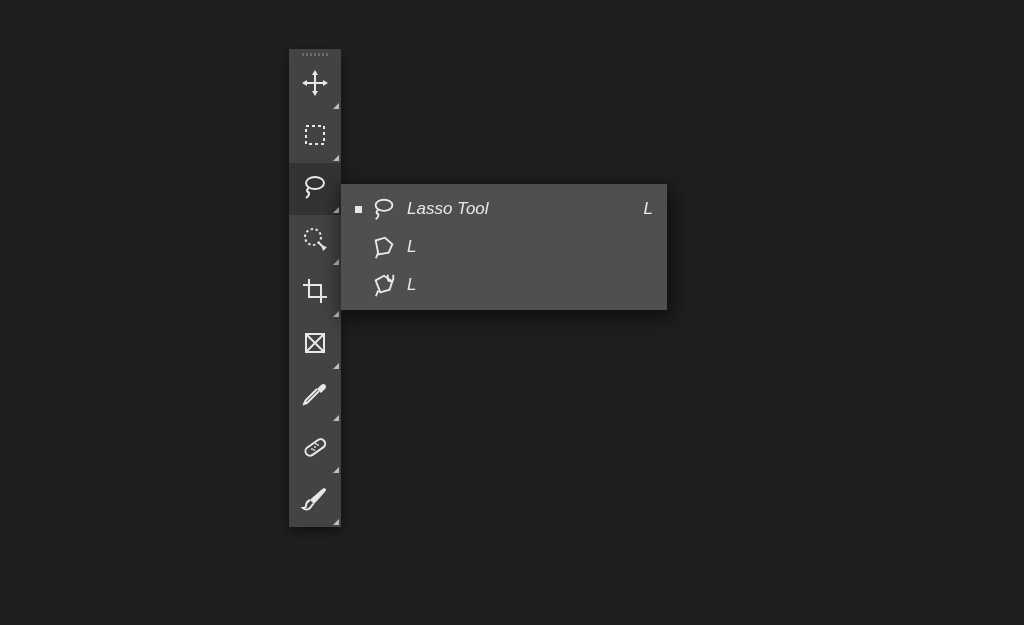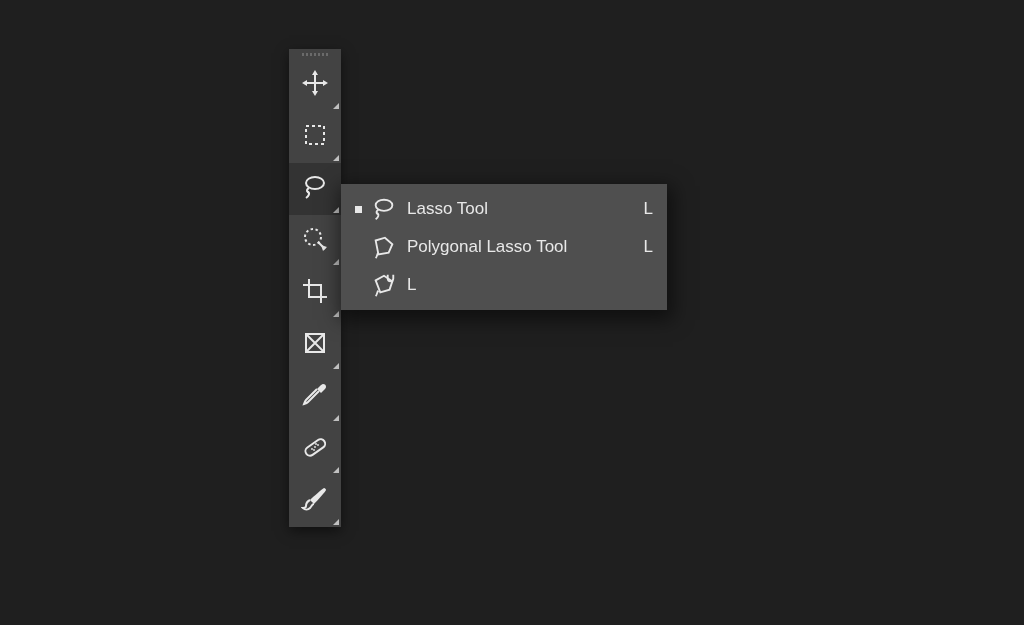--- a/index.html
+++ b/index.html
@@ -78,20 +78,21 @@
     padding: 6px 0;
   }
   .flyout-row {
     display: flex;
     align-items: center;
     height: 38px;
     padding: 0 14px 0 8px;
     color: #e8e8e8;
     font-size: 17px;
     cursor: pointer;
+    font-style: italic;
   }
   .bullet-slot {
     width: 18px;
     display: flex;
     justify-content: center;
   }
   .bullet {
     width: 7px;
     height: 7px;
     background: #e8e8e8;
@@ -237,21 +238,20 @@
   </div>
 
   <div class="flyout-row">
     <span class="bullet-slot"></span>
     <span class="row-icon">
       <svg viewBox="0 0 28 28">
         <path class="ico-stroke" d="M5 7l10-3 8 7-4 9-11 2z"></path>
         <path class="ico-stroke" d="M8 20c-2 2-1 4-3 6"></path>
       </svg>
     </span>
-    <span class="row-label">Polygonal Lasso Tool</span>
     <span class="row-shortcut">L</span>
   </div>
 
   <div class="flyout-row">
     <span class="bullet-slot"></span>
     <span class="row-icon">
       <svg viewBox="0 0 28 28">
         <path class="ico-stroke" d="M5 9l9-5 9 6-3 9-10 3z"></path>
         <path class="ico-stroke" d="M18 3v4a3 3 0 0 0 6 0V3"></path>
         <path class="ico-stroke" d="M8 20c-2 2-1 4-3 6"></path>

